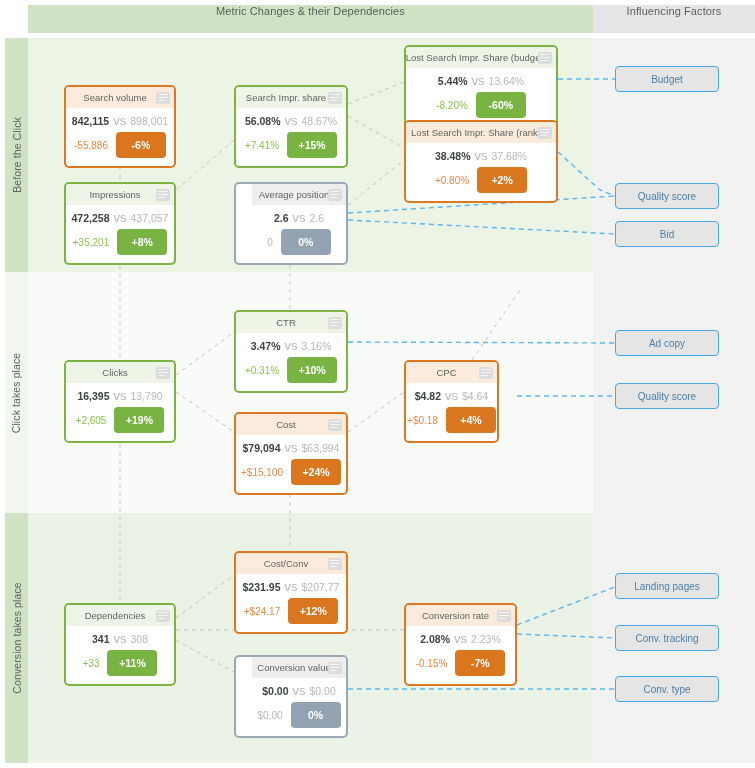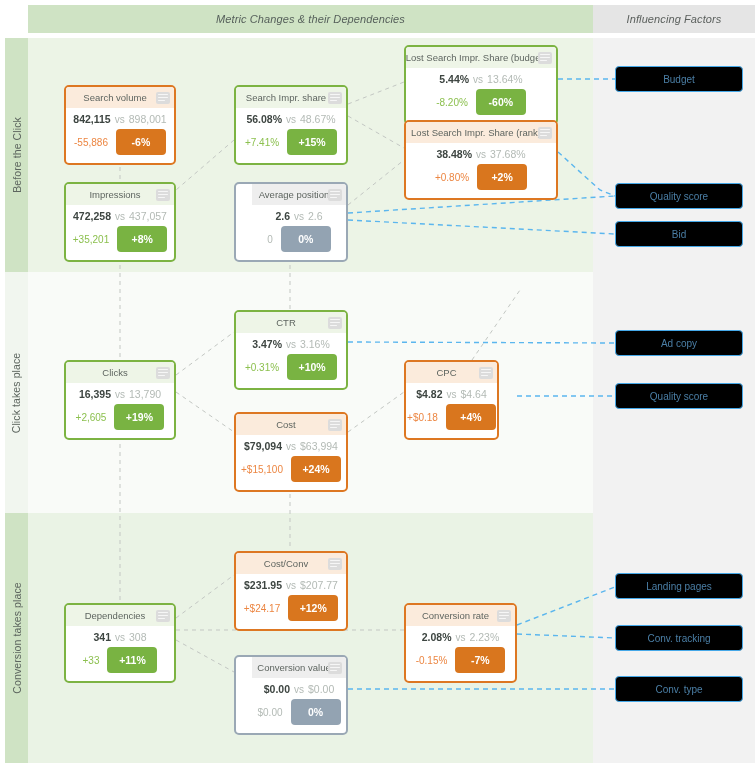--- a/index.html
+++ b/index.html
@@ -4,22 +4,22 @@
 <style>
   html,body{margin:0;padding:0;background:#ffffff;}
   body{width:755px;height:768px;position:relative;overflow:hidden;
        font-family:"Liberation Sans","DejaVu Sans",sans-serif;
        -webkit-font-smoothing:antialiased;}
 
   
   #canvas{position:absolute;left:0;top:0;width:755px;height:768px;}
 
   
-  .hdr{position:absolute;top:5px;height:28px;display:flex;align-items:center;
-       justify-content:center;font-size:11px;color:#555f5a;letter-spacing:.1px;font-style:italic;}
+  .hdr{position:absolute;top:5px;height:28px;display:flex;align-items:flex-start;
+       justify-content:center;font-size:11px;color:#555f5a;letter-spacing:.1px;}
   #hdr-metrics{left:28px;width:565px;background:#cfe3c4;}
   #hdr-factors{left:593px;width:162px;background:#e5e5e5;color:#5a5f5c;}
 
   
   .rail{position:absolute;left:5px;width:23px;display:flex;align-items:center;
         justify-content:center;}
   .rail span{transform:rotate(-90deg);white-space:nowrap;font-size:10.5px;
              color:#5d665f;letter-spacing:.1px;}
   .band{position:absolute;left:28px;width:565px;}
   .rband{position:absolute;left:593px;width:162px;background:#f2f2f2;}
@@ -50,21 +50,21 @@
        display:flex;flex-direction:column;justify-content:center;gap:1.5px;
        padding:0 2px;box-sizing:border-box;}
   .ico i{display:block;height:1.5px;background:#f6f6f6;border-radius:1px;}
   .ico i:nth-child(1){width:100%;}
   .ico i:nth-child(2){width:100%;}
   .ico i:nth-child(3){width:70%;}
 
   .card .v{display:flex;align-items:center;justify-content:center;gap:4px;
            font-size:10.5px;padding:5px 0 2px;}
   .card .v .cur{color:#3d4541;font-weight:bold;}
-  .card .v .vs{color:#b3bab5;font-size:10px;}
+  .card .v .vs{color:#b3bab5;font-size:13px;}
   .card .v .prev{color:#b3bab5;}
 
   .card .r{display:flex;align-items:center;justify-content:center;gap:8px;
            padding:2px 0 8px;}
   .card .r .delta{font-size:10px;}
   .card .r .badge{min-width:50px;height:26px;border-radius:4px;display:flex;
                   align-items:center;justify-content:center;color:#fff;
                   font-size:10.5px;font-weight:bold;padding:0 10px;
                   box-sizing:border-box;}
 
@@ -78,22 +78,22 @@
   .v-orange .t{background:#fbebdc;}
   .v-orange .delta{color:#ec8642;}
   .v-orange .badge{background:#d9761e;}
 
   .v-grey{border-color:#9aa8b5;padding-left:16px;}
   .v-grey .t{background:#eeeeee;}
   .v-grey .delta{color:#b3bab5;}
   .v-grey .badge{background:#93a3b2;}
 
   
-  .pill{position:absolute;width:128px;height:26px;border:1.5px solid #45a8e8;
-        border-radius:4px;background:#000000;display:flex;align-items:center;
+  .pill{position:absolute;width:104px;height:26px;border:1.5px solid #45a8e8;
+        border-radius:4px;background:#e5e5e5;display:flex;align-items:center;
         justify-content:center;font-size:10px;color:#4b7fa6;box-sizing:border-box;text-align:right;}
 </style>
 </head>
 <body>
 
 <div id="canvas">
 
   <div class="hdr" id="hdr-metrics">
     <span>Metric Changes &amp; their Dependencies</span>
   </div>

